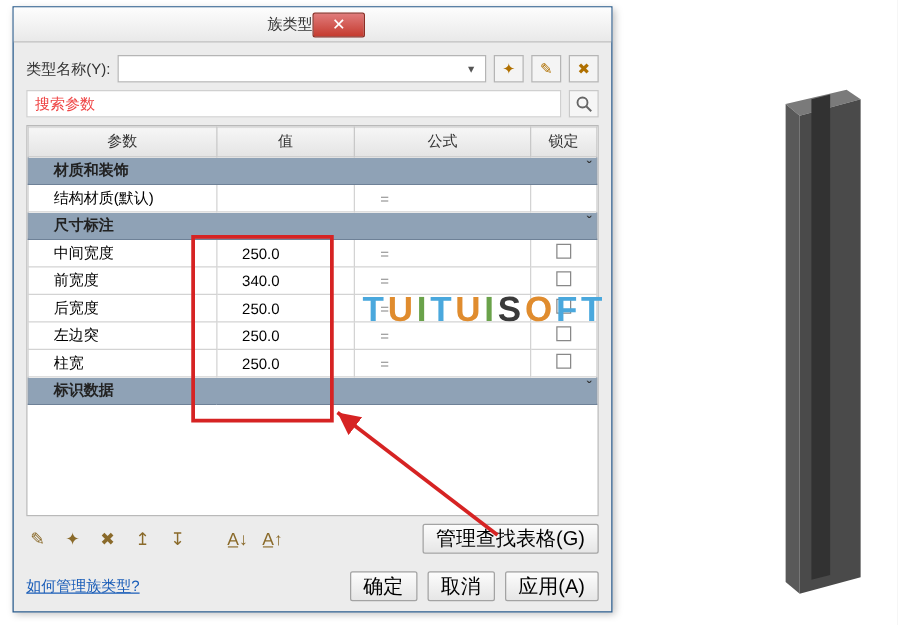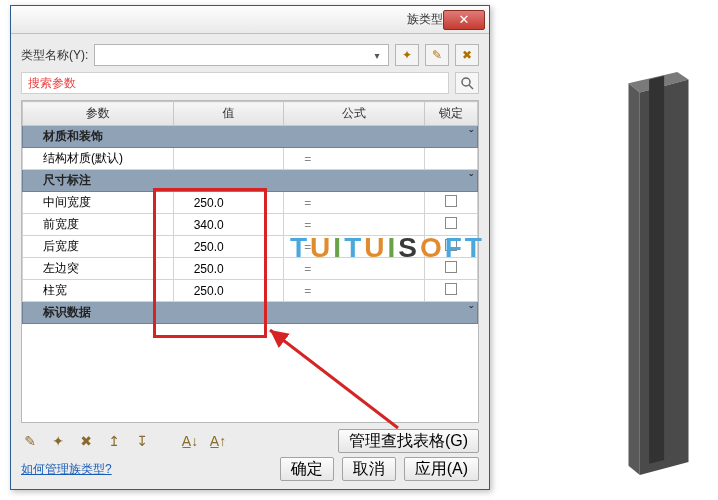--- a/index.html
+++ b/index.html
@@ -10,21 +10,21 @@
   .column-3d svg { width: 100%; height: 100%; }
 
   
   .dialog {
     position: absolute; left: 10px; top: 5px; width: 480px; height: 485px;
     border: 1px solid #2b5d8e; background: #ececec; box-shadow: 2px 2px 6px rgba(0,0,0,.25);
     display: flex; flex-direction: column;
   }
   .titlebar {
     height: 28px; background: linear-gradient(#fdfdfd, #e9e9e9);
-    display: flex; align-items: center; justify-content: flex-end;
+    display: flex; align-items: center; justify-content: center;
     padding-left: 10px; border-bottom: 1px solid #c0c0c0;
   }
   .titlebar .title { font-size: 12px; color: #333; }
   .closebtn {
     width: 42px; height: 20px; margin-right: 4px; border-radius: 2px;
     background: linear-gradient(#e07b7b, #c53b2f); color: #fff;
     display: flex; align-items: center; justify-content: center; font-size: 13px;
     border: 1px solid #8c2d24;
   }
   .closebtn::before { content: "✕"; }
@@ -74,21 +74,21 @@
   .arrow { position: absolute; pointer-events:none; left: 258px; top: 318px; }
 
   .toolrow { display:flex; align-items:center; justify-content:space-between; margin-top:6px; }
   .toolicons { display:flex; gap:10px; font-size:14px; color:#8a6a2a; align-items:center; }
   .toolicons span { display:inline-flex; width:18px; justify-content:center;}
   .managebtn,.dlgbtn {
     height: 24px; padding: 0 10px; font-size: 16px; border:1px solid #a3a3a3;
     background: linear-gradient(#fcfcfc,#e6e6e6); border-radius:2px; display:flex;align-items:center;
   }
 
-  .linkrow { margin-top:4px; display:flex; align-items:center; justify-content:space-between;}
+  .linkrow { margin-top:14px; display:flex; align-items:center; justify-content:space-between;}
   .link { font-size:12px; color:#1a5db8; text-decoration: underline; }
   .btnrow { display:flex; gap:8px; }
 
   
   .brand { position:absolute; left:290px; top:232px; display:flex; align-items:center; gap:3px; z-index: 2; pointer-events:none;}
   .brand .letter { font-family: "Arial Black", Arial; font-weight: 900; font-size: 28px; }
   .brand .t{color:#4aa8dd}.brand .u{color:#e08c2e}.brand .i{color:#6aa24a}
   .brand .s{color:#3a3a3a}.brand .o{color:#e08c2e}.brand .f{color:#4aa8dd}
 </style>
 </head>

